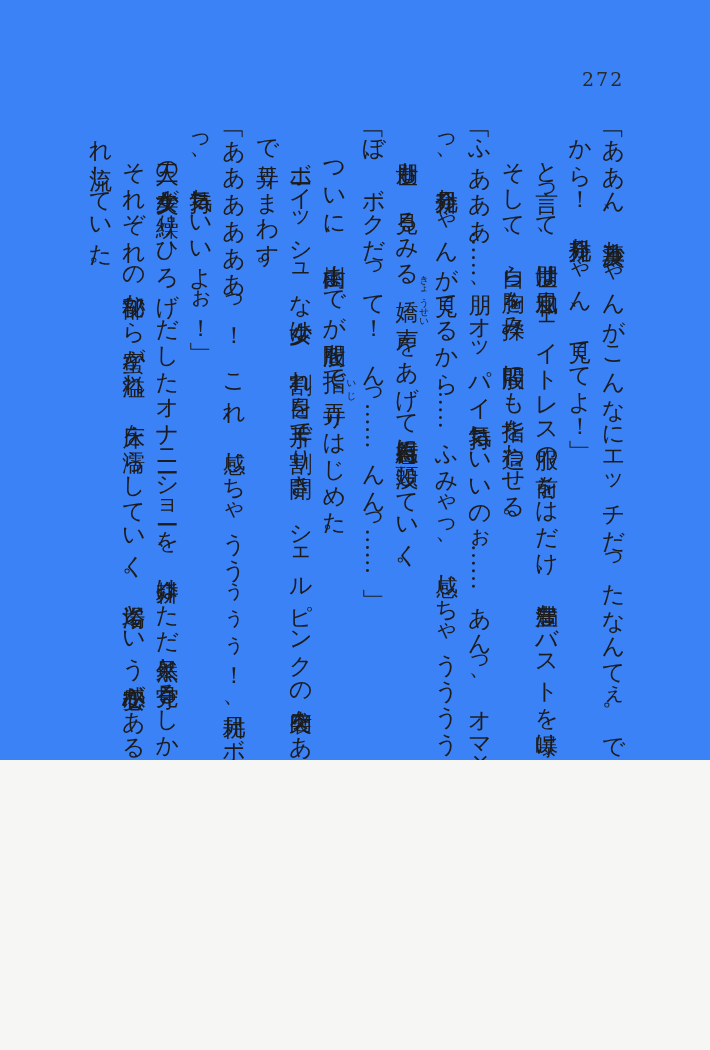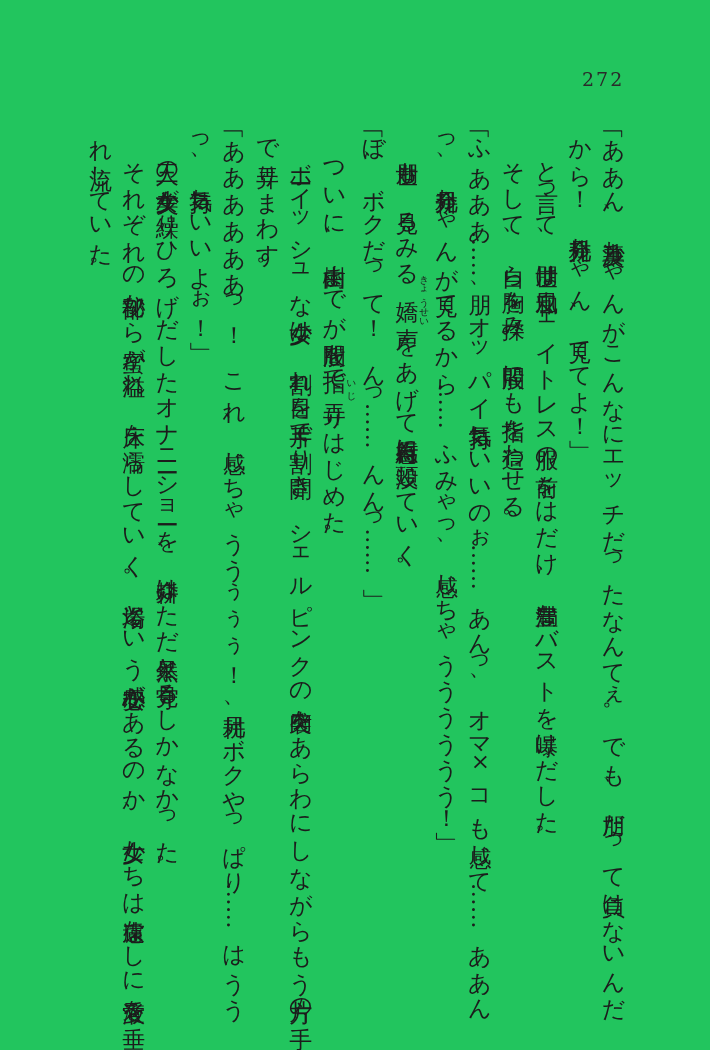--- a/index.html
+++ b/index.html
@@ -5,22 +5,22 @@
   html, body {
     margin: 0;
     padding: 0;
     width: 710px;
     height: 1050px;
     background: #f6f6f4;
   }
   .page {
     position: relative;
     width: 710px;
-    height: 1050px;
-    background: #22c55e;
+    height: 760px;
+    background: #3b82f6;
     overflow: hidden;
     font-family: "DejaVu Serif", "Liberation Serif", serif;
   }
   .page-number {
     position: absolute;
     top: 68px;
     left: 582px;
     font-size: 19px;
     letter-spacing: 2px;
     color: #2a2a2a;

